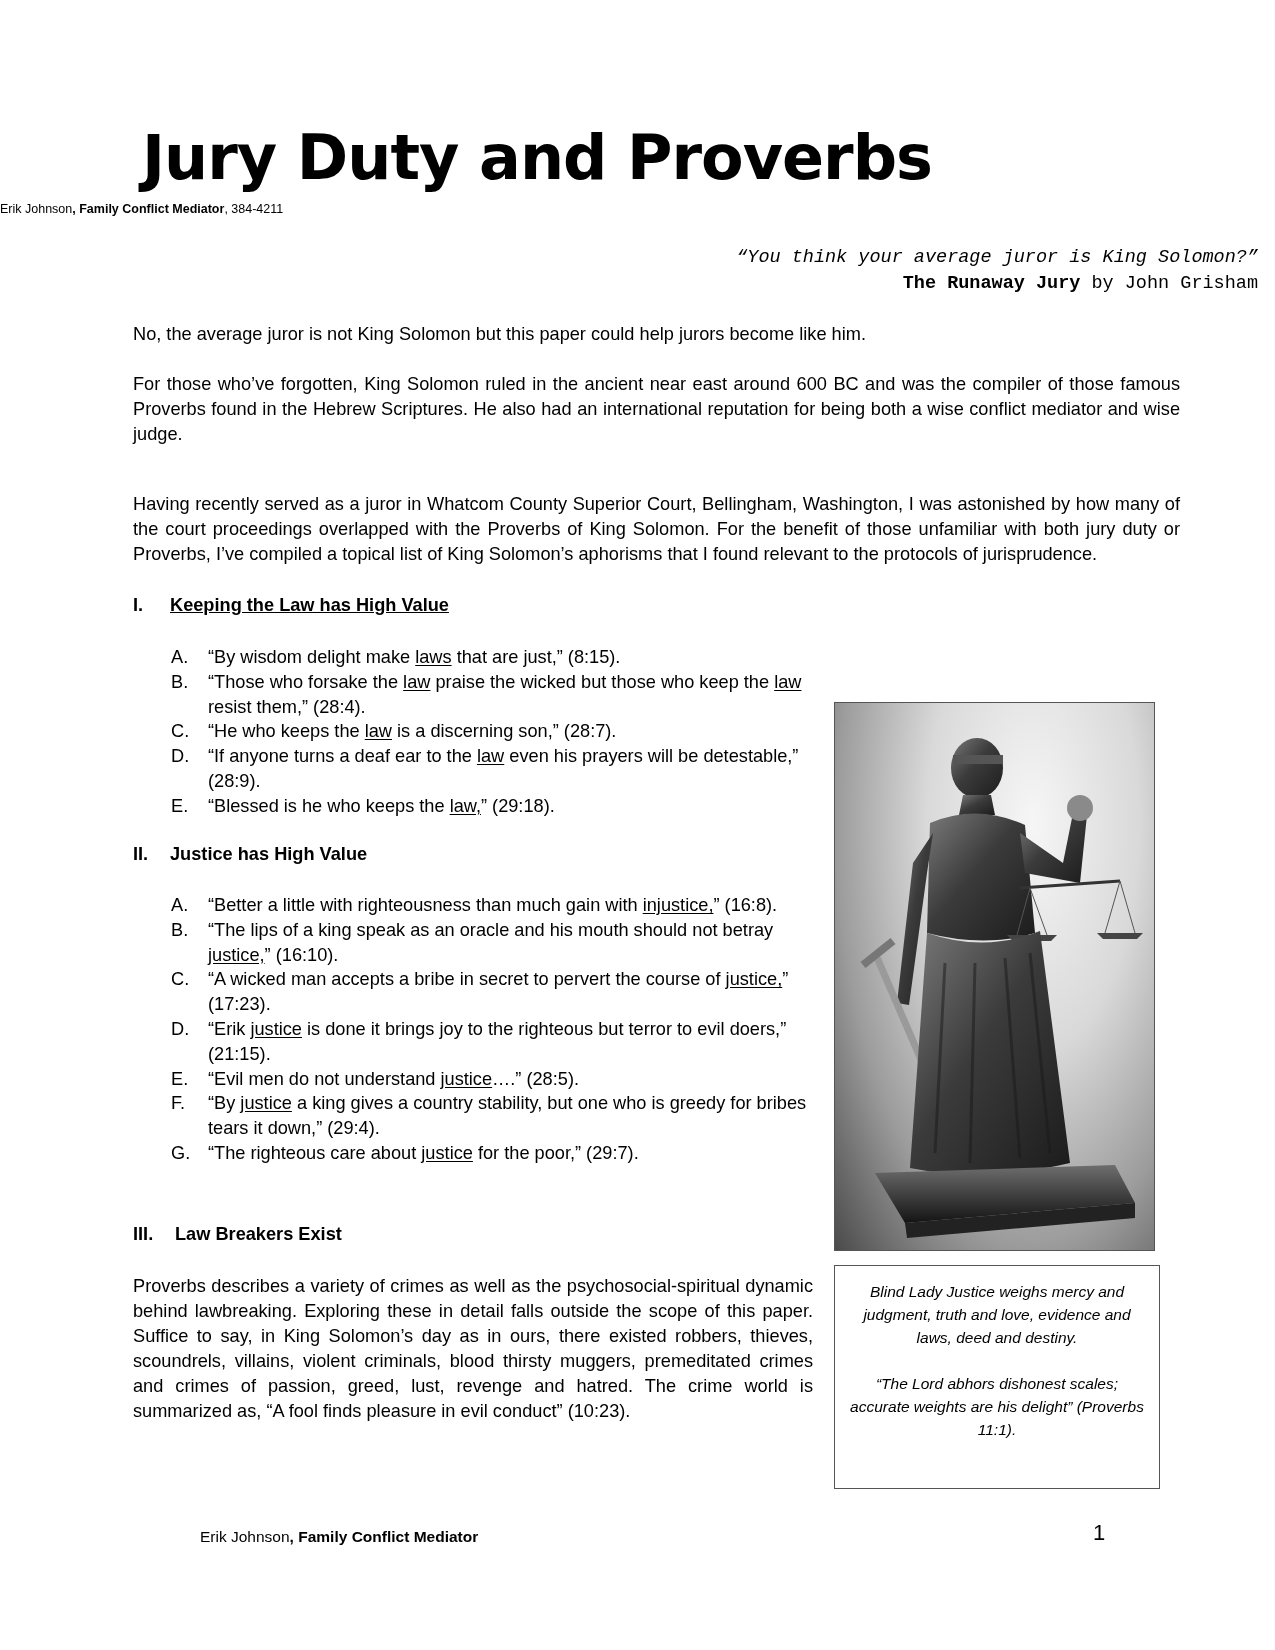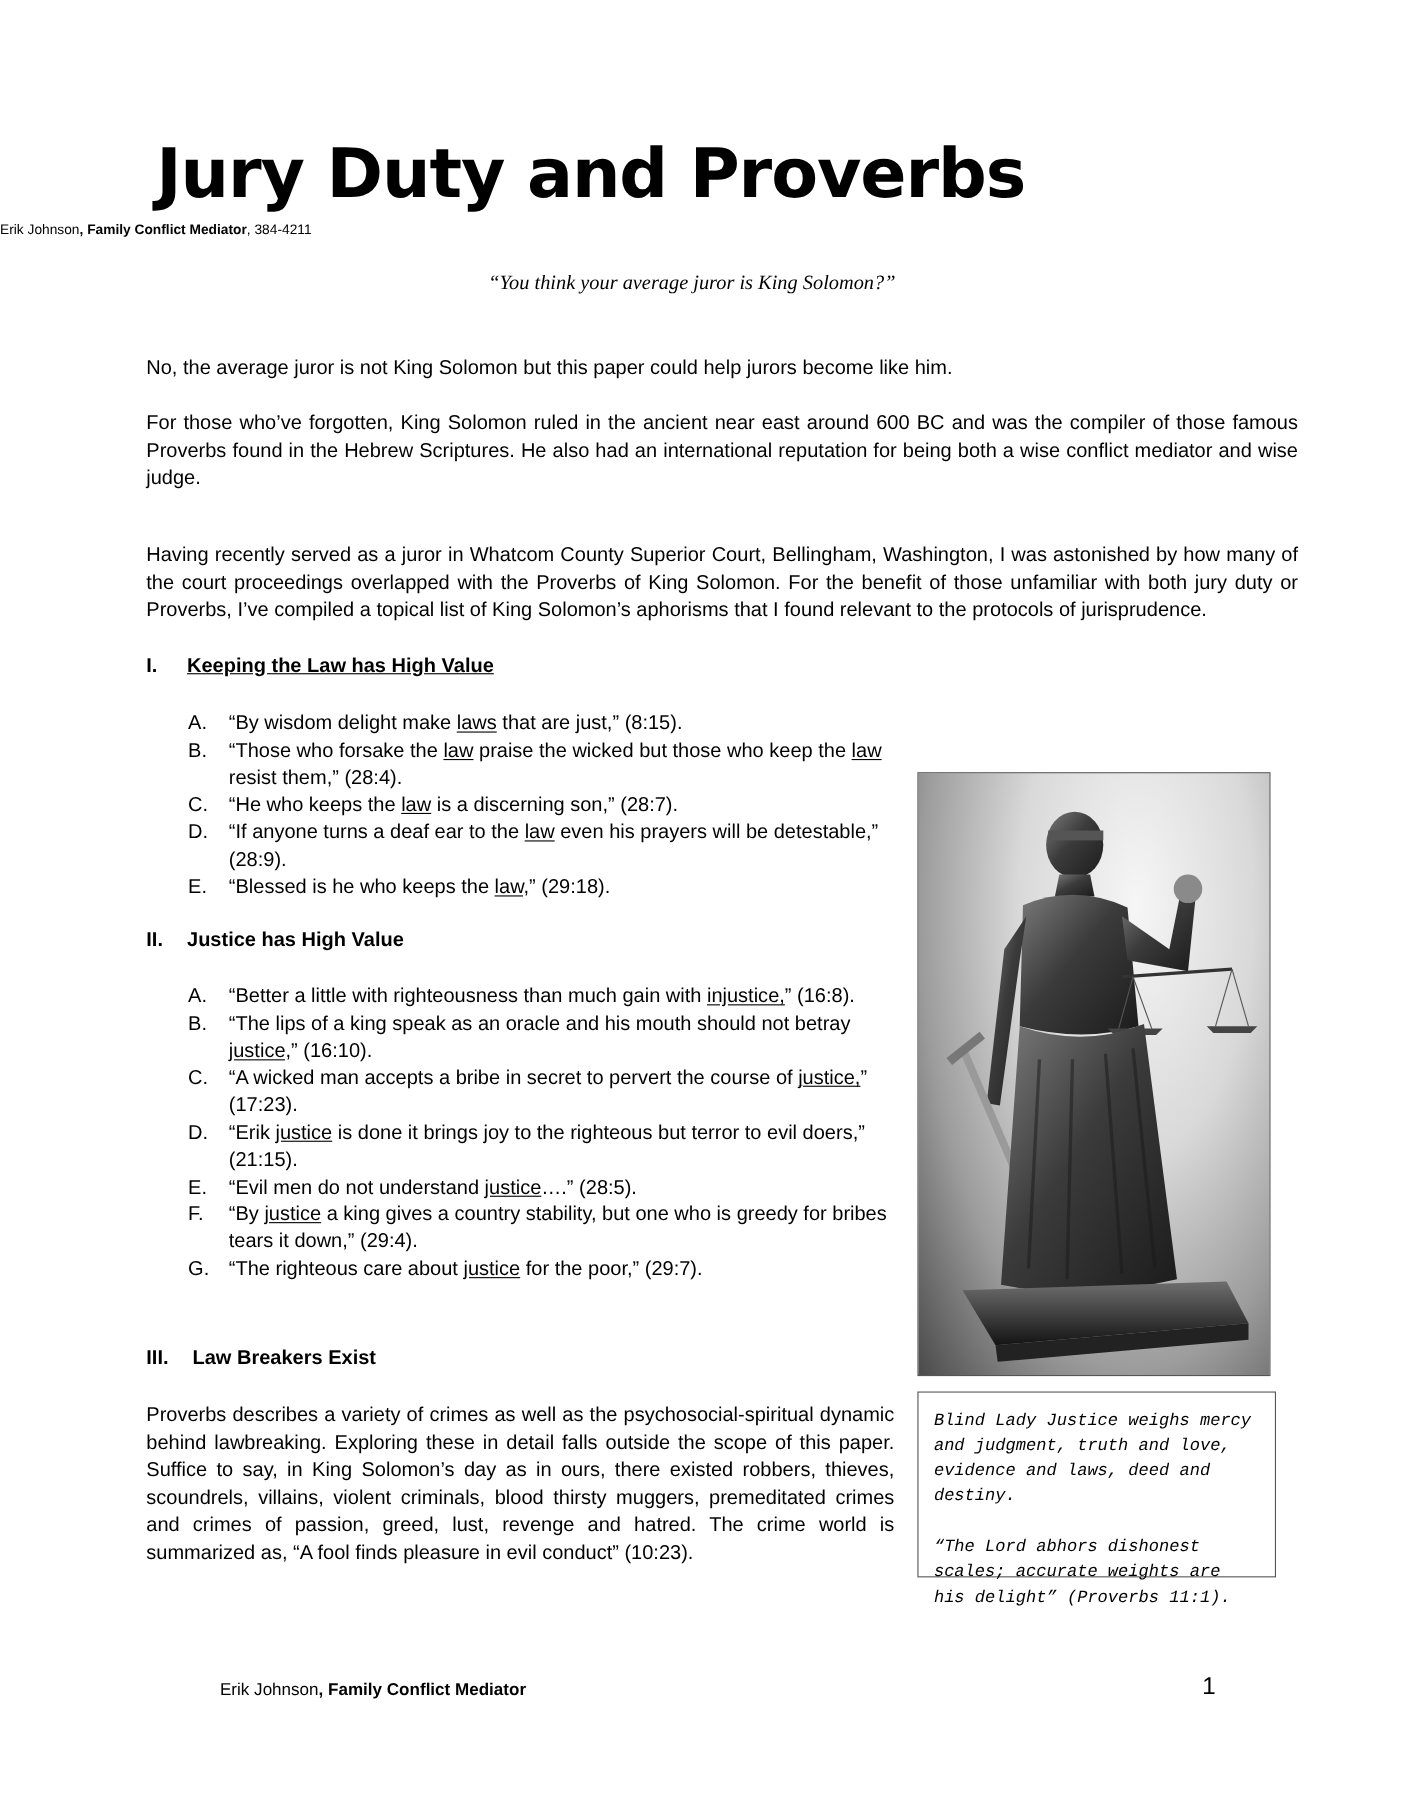--- a/index.html
+++ b/index.html
@@ -5,57 +5,58 @@
   html, body { margin: 0; padding: 0; background: #ffffff; }
   body { width: 1275px; height: 1650px; position: relative; overflow: hidden;
          font-family: "DejaVu Sans", "Liberation Sans", sans-serif; color: #000; }
   .abs { position: absolute; }
   .title { left: 0; width: 1074px; top: 122px; text-align: center;
            font-family: "DejaVu Sans", sans-serif; font-weight: bold;
            font-size: 62px; letter-spacing: -1px; line-height: 72px; }
   .byline { left: 0; width: 1275px; top: 202px; text-align: left; font-size: 12.5px;
             font-family: "Liberation Sans", sans-serif; }
   .byline b { font-weight: bold; }
-  .epigraph { left: 0; width: 1258px; top: 245px; text-align: center;
-              font-family: Liberation Serif, serif; font-size: 18.5px; line-height: 26px; }
+  .epigraph { left: 0; width: 1258px; top: 245px; text-align: right;
+              font-family: Liberation Mono, monospace; font-size: 18.5px; line-height: 26px; }
   .epigraph .q { font-style: italic; }
   .epigraph b { font-weight: bold; }
   .para { left: 133px; width: 1047px; font-family: "Liberation Sans", sans-serif;
           font-size: 18.2px; line-height: 25px; text-align: justify; }
   .para.narrow { width: 680px; }
   .heading { left: 133px; font-family: "Liberation Sans", sans-serif; font-weight: bold;
              font-size: 18.2px; line-height: 25px; white-space: nowrap; }
   .heading .num { display: inline-block; width: 37px; }
   .heading .num3 { display: inline-block; width: 42px; }
   .list { left: 171px; width: 650px; font-family: "Liberation Sans", sans-serif;
           font-size: 18.2px; line-height: 24.8px; margin: 0; padding: 0; list-style: none; }
   .list li { display: flex; }
   .list .letter { flex: 0 0 37px; }
   .list .text { flex: 1 1 auto; }
   u { text-decoration: underline; text-underline-offset: 2px; }
   .photo { left: 834px; top: 702px; width: 321px; height: 549px;
            border: 1px solid #555; box-sizing: border-box; overflow: hidden;
            background: radial-gradient(ellipse at 62% 22%, #f6f6f6 0%, #d9d9d9 38%, #9c9c9c 70%, #4a4a4a 100%); }
-  .caption { left: 834px; top: 1265px; width: 326px; height: 169px; border: 1.5px solid #555;
-             box-sizing: border-box; font-family: Liberation Mono, monospace;
+  .caption { left: 834px; top: 1265px; width: 326px; height: 224px; border: 1.5px solid #555;
+             box-sizing: border-box; text-align: center; font-family: Liberation Sans, sans-serif;
              font-style: italic; font-size: 15.5px; line-height: 23px; padding-top: 14px; }
   .caption p { margin: 0 14px; }
   .caption p + p { margin-top: 23px; }
   .footer-left { left: 200px; top: 1528px; font-family: "Liberation Sans", sans-serif; font-size: 15.5px; }
   .footer-left b { font-weight: bold; }
   .footer-right { left: 1093px; top: 1520px; font-family: "Liberation Sans", sans-serif; font-size: 22px; }
 </style>
 </head>
 <body>
 
 <div class="abs title">Jury Duty and Proverbs</div>
 <div class="abs byline"><span>Erik Johnson</span><b>, </b><b>Family Conflict Mediator</b><span>, </span><span>384-4211</span></div>
 
 <div class="abs epigraph">
   <div class="q">“You think your average juror is King Solomon?”</div>
+  <div><b>The Runaway Jury</b><span> by John Grisham</span></div>
 </div>
 
 <div class="abs para" style="top:322px;">No, the average juror is not King Solomon but this paper could help jurors become like him.</div>
 <div class="abs para" style="top:372px;">For those who’ve forgotten, King Solomon ruled in the ancient near east around 600 BC and was the compiler of those famous Proverbs found in the Hebrew Scriptures.  He also had an international reputation for being both a wise conflict mediator and wise judge.</div>
 <div class="abs para" style="top:492px;">Having recently served as a juror in Whatcom County Superior Court, Bellingham, Washington, I was astonished by how many of the court proceedings overlapped with the Proverbs of King Solomon. For the benefit of those unfamiliar with both jury duty or Proverbs, I’ve compiled a topical list of King Solomon’s aphorisms that I found relevant to the protocols of jurisprudence.</div>
 
 <div class="abs heading" style="top:593px;text-decoration:underline;"><span class="num">I.</span><span>Keeping the Law has High Value</span></div>
 <ul class="abs list" style="top:645px;">
   <li>
       <span class="letter">A.</span>

